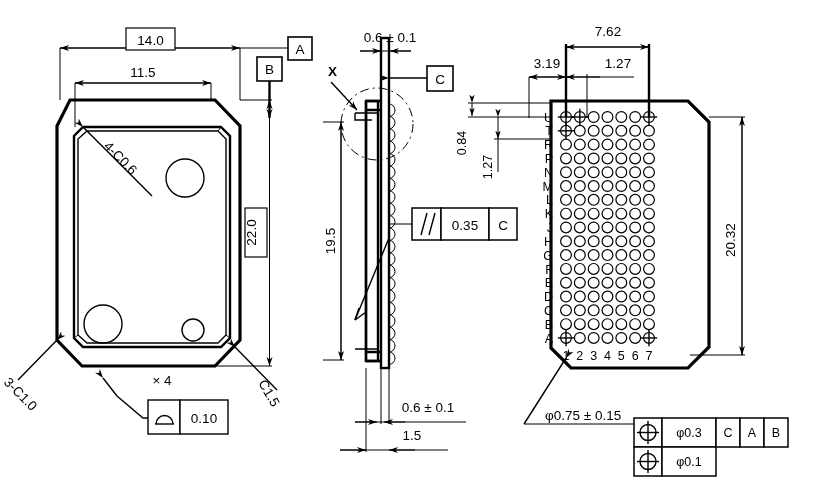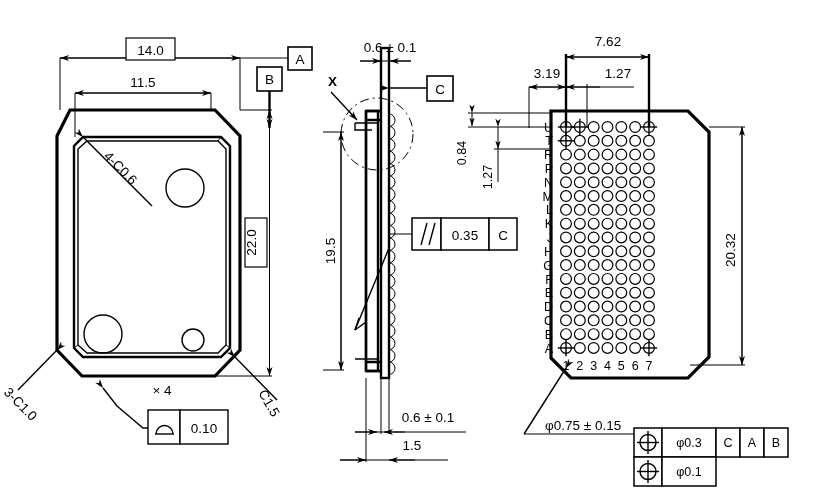--- a/index.html
+++ b/index.html
@@ -2,21 +2,21 @@
 <html><head>
 <meta charset="utf-8">
 <title>BGA Package Mechanical Drawing</title>
 <style>
   html,body{margin:0;padding:0;background:#ffffff;}
   body{
     width:817px;height:499px;position:relative;overflow:hidden;
     font-family:"Liberation Sans","DejaVu Sans",sans-serif;
     color:#000;
   }
-  #stage{position:absolute;left:0;top:10px;width:817px;height:360px;text-decoration:underline;}
+  #stage{position:absolute;left:0;top:0;width:817px;height:360px;text-decoration:underline;}
   svg{display:block;}
   .txt{font-family:"Liberation Sans","DejaVu Sans",sans-serif;fill:#000;}
   .t13{font-size:13.5px;}
   .t12{font-size:12.5px;}
   .tb{font-weight:bold;}
   .ln{stroke:#000;fill:none;}
   .thin{stroke-width:1;}
   .med{stroke-width:1.4;}
   .thick{stroke-width:2.4;}
   .vthick{stroke-width:3.2;}

